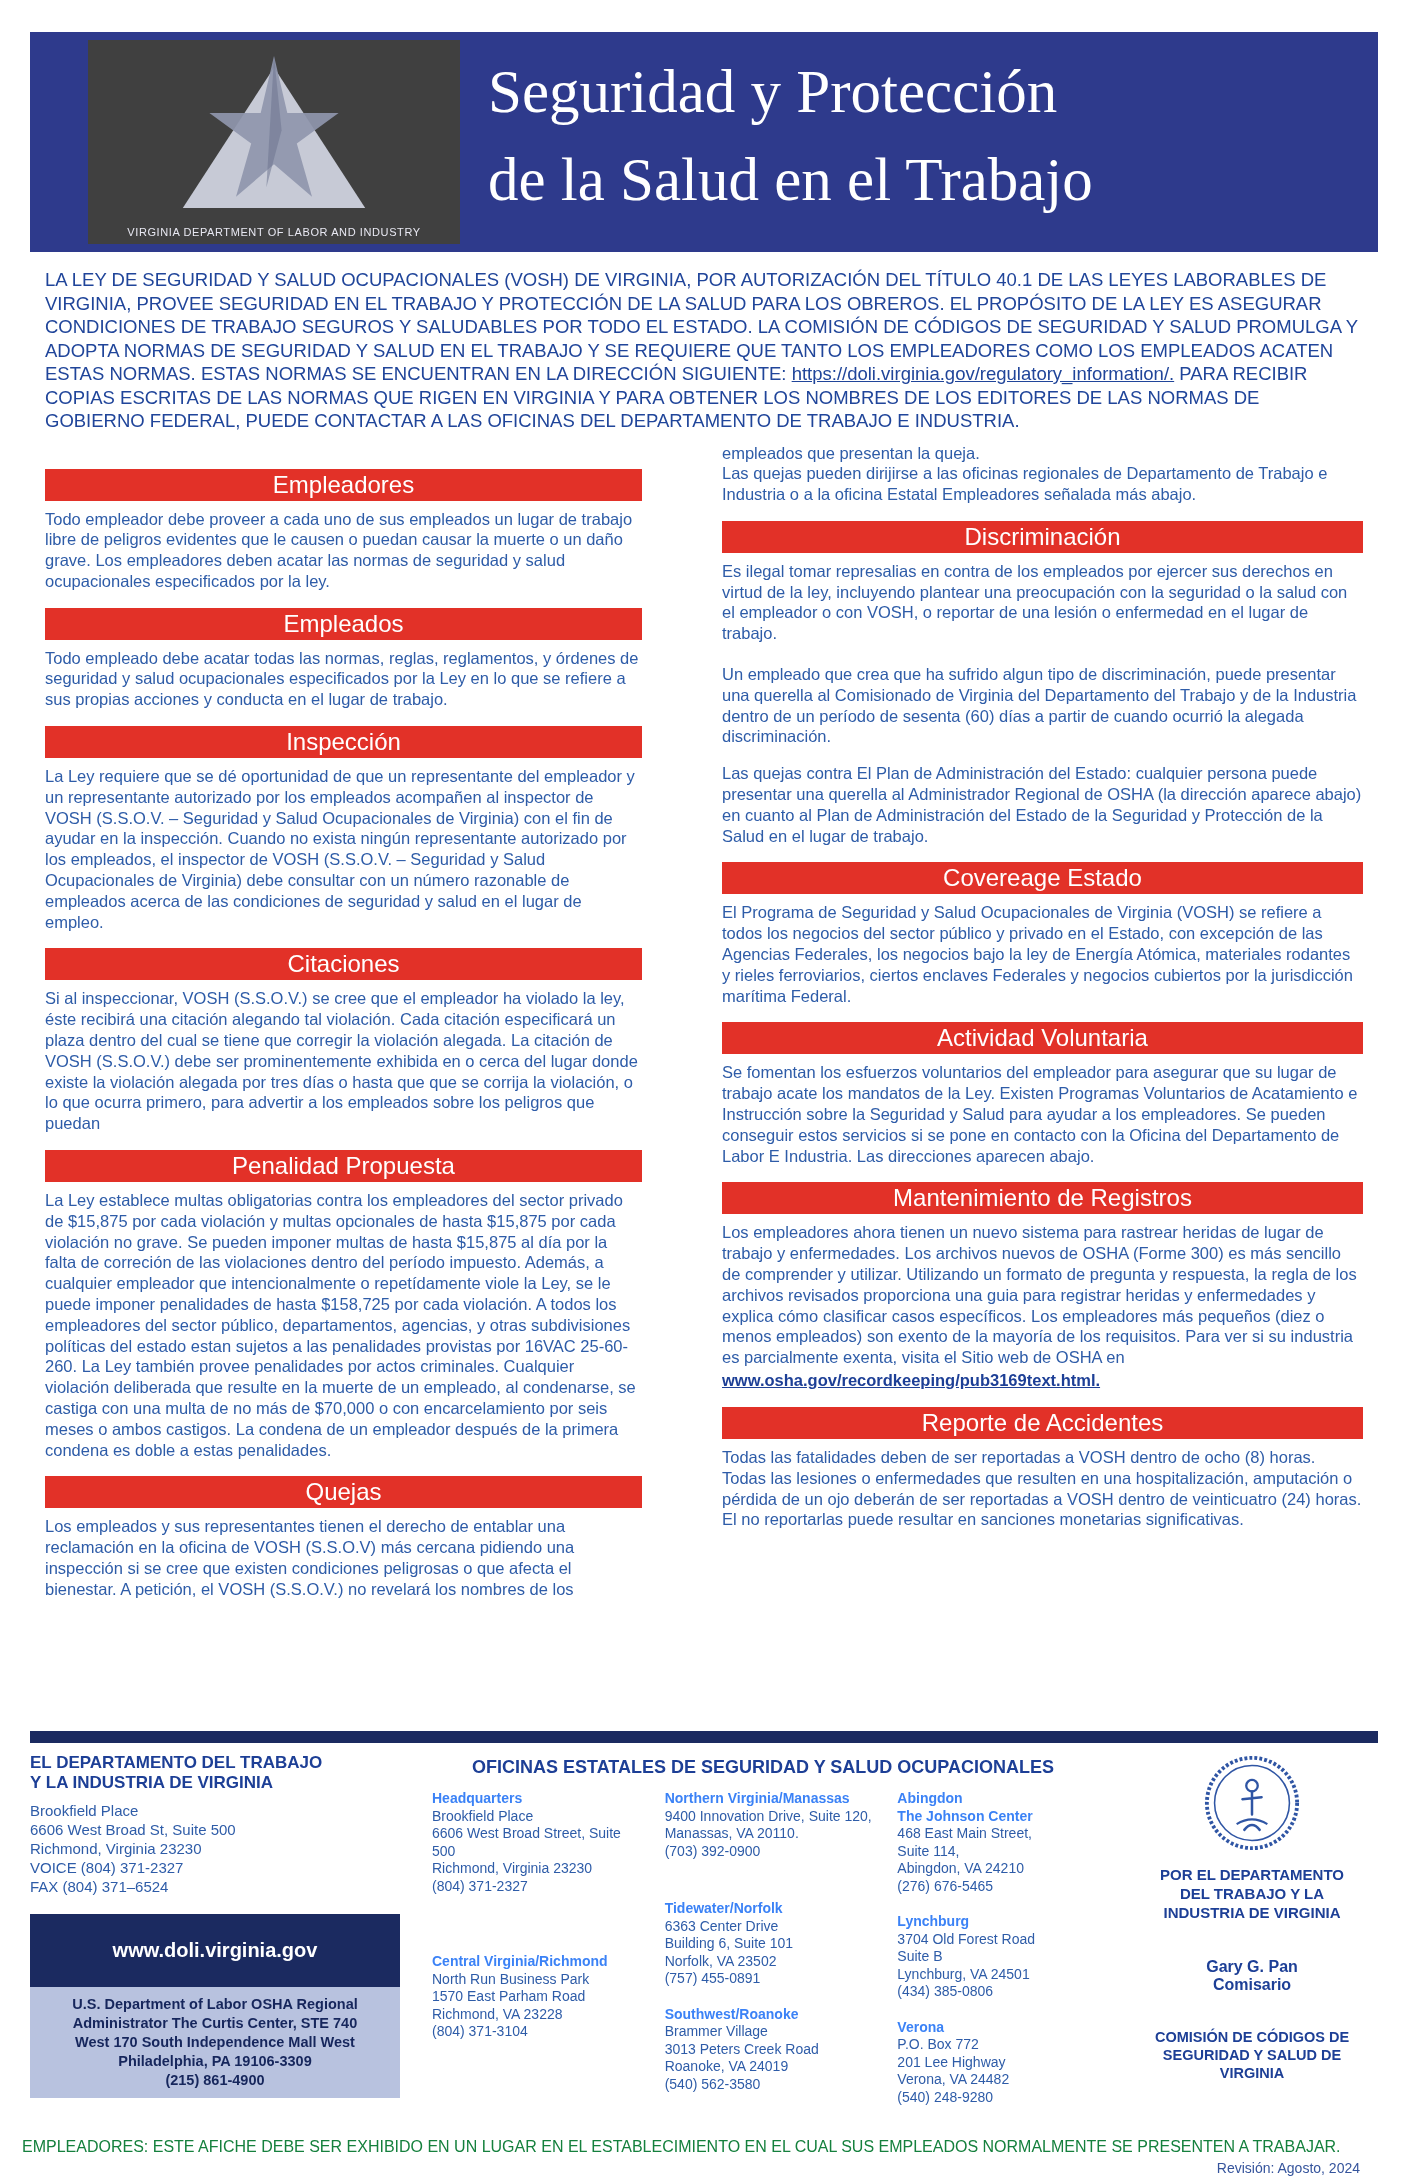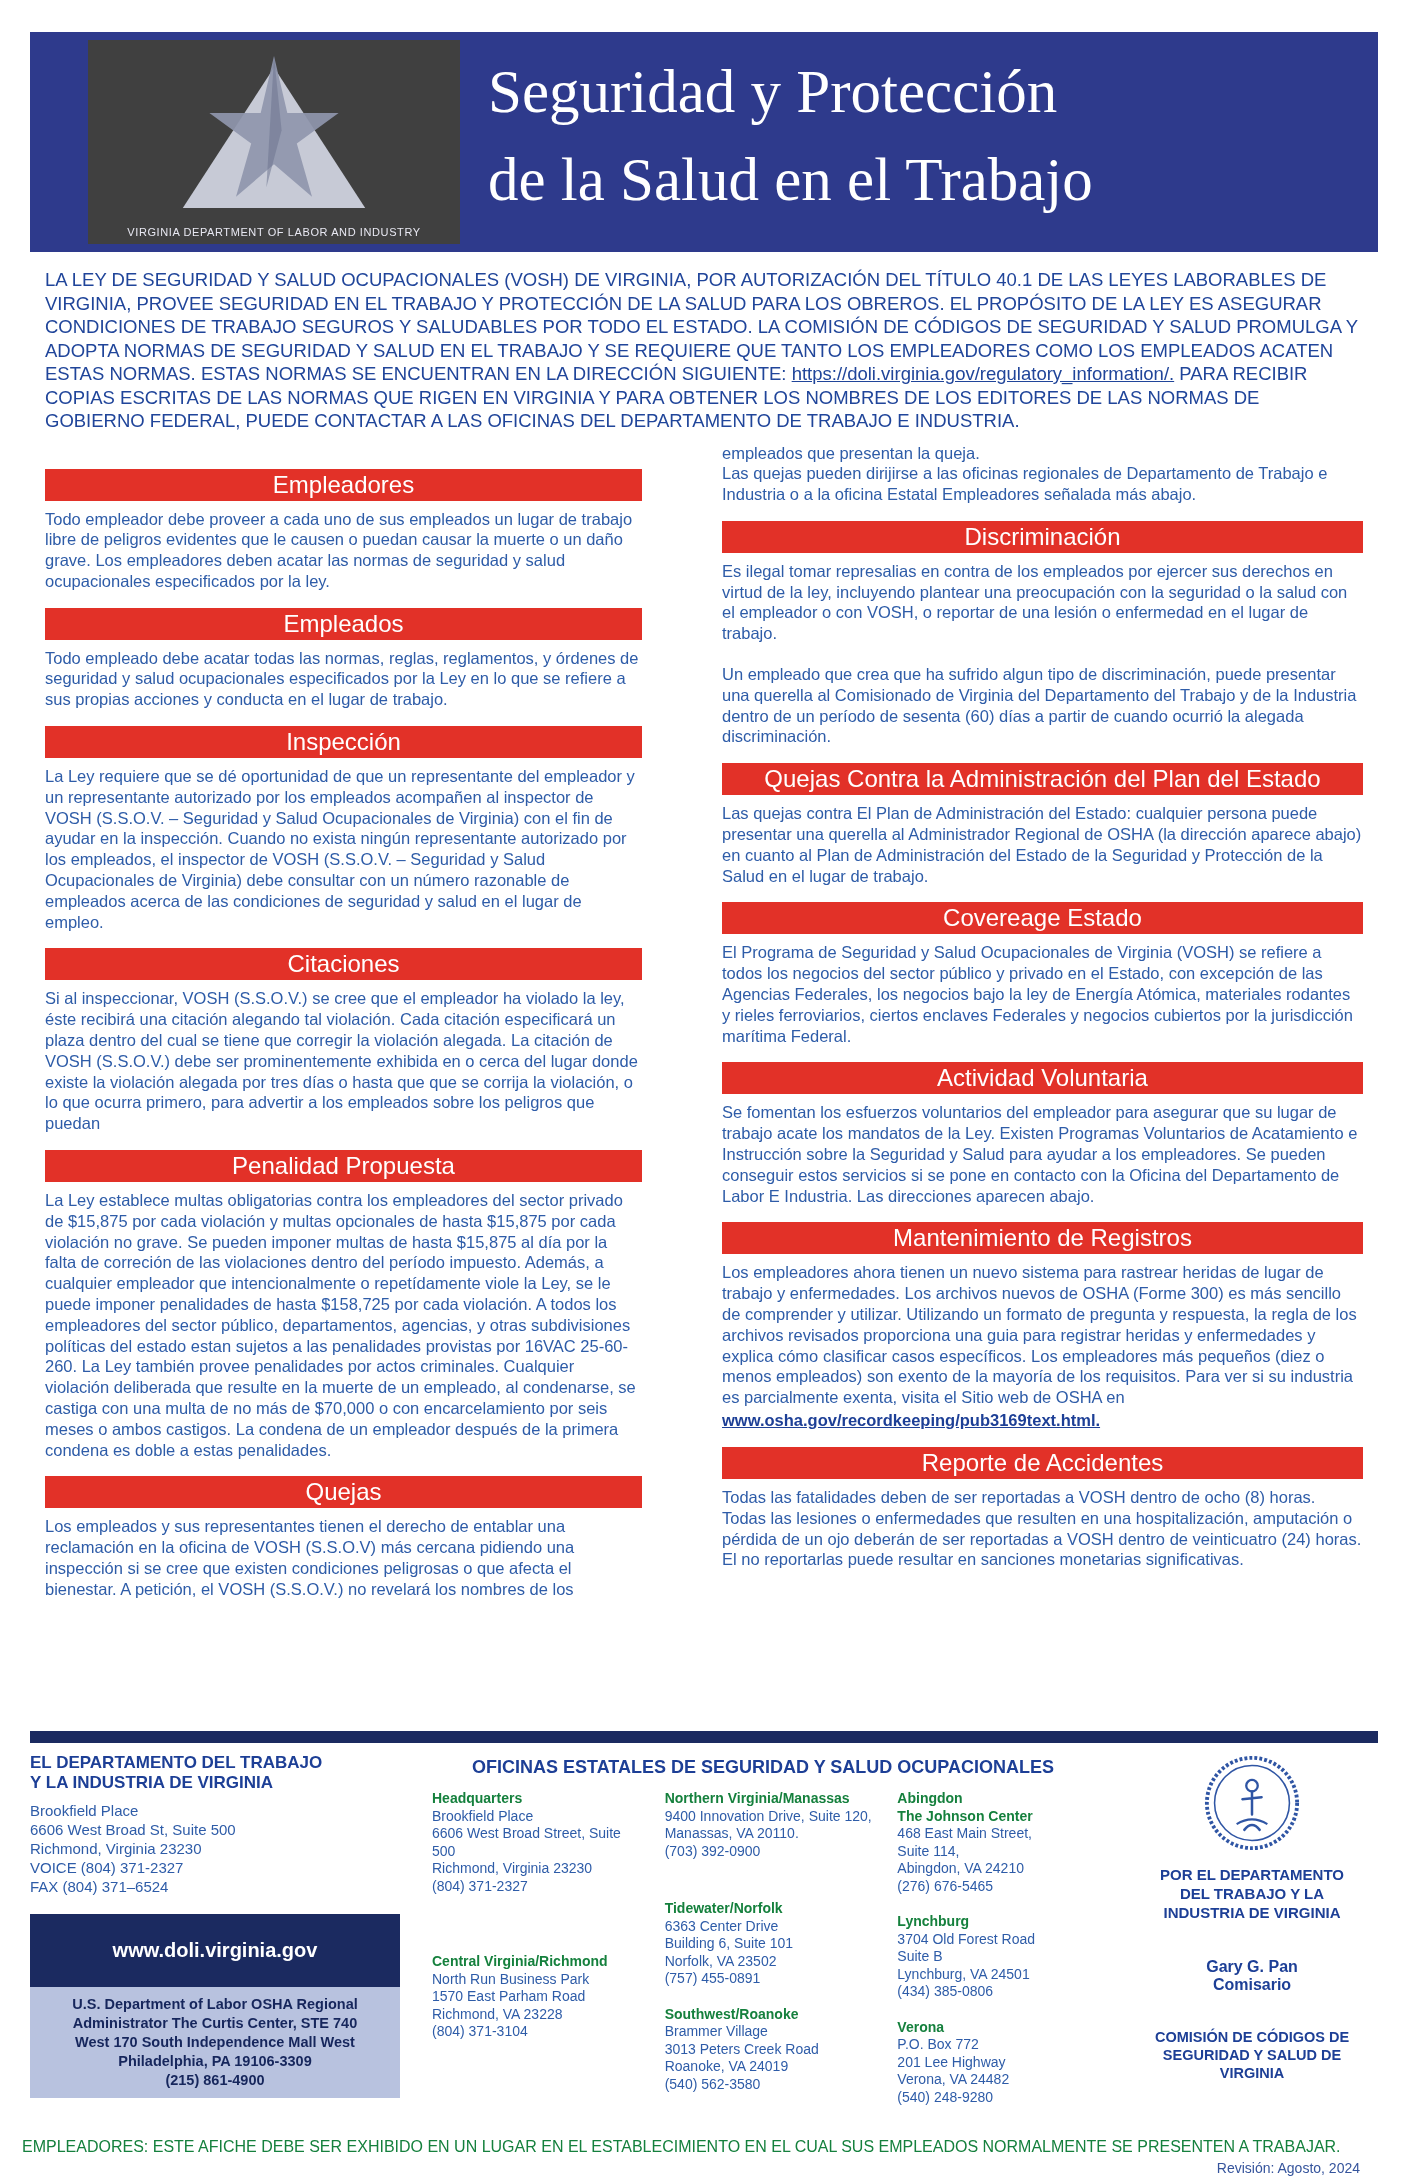--- a/index.html
+++ b/index.html
@@ -43,21 +43,21 @@
   .doli-box{background:#1b2a60;color:#ffffff;font-weight:bold;font-size:20px;text-align:center;
             padding:25px 0;margin-top:18px;cursor:pointer;}
   .osha-box{background:#b8c2df;color:#16265c;font-weight:bold;font-size:14.5px;line-height:19px;
             text-align:center;padding:8px 0;white-space:pre-line;}
   .f-mid{flex:1;min-width:0;}
   .f-mid-title{color:#1d3f96;font-weight:bold;font-size:18px;text-align:center;margin:4px 0 12px;}
   .offices{display:flex;gap:24px;padding-left:12px;}
   .office-col{flex:1;display:flex;flex-direction:column;}
   .office{margin-bottom:18px;}
   .office-col.c1 .office{margin-bottom:58px;}
-  .office-name{color:#15803d;font-weight:bold;font-size:14px;line-height:17.5px;}
+  .office-name{color:#3b82f6;font-weight:bold;font-size:14px;line-height:17.5px;}
   .office-lines{color:#2e5ca8;font-size:14px;line-height:17.5px;white-space:pre-line;}
   .f-right{width:252px;flex:none;text-align:center;color:#1d3f96;}
   .seal{margin-top:2px;}
   .f-by{font-weight:bold;font-size:15px;line-height:19px;margin-top:10px;white-space:pre-line;}
   .f-name{font-weight:bold;font-size:16px;margin-top:36px;}
   .f-title{font-weight:bold;font-size:16px;}
   .f-commission{font-weight:bold;font-size:14.5px;line-height:18px;margin-top:34px;white-space:pre-line;}
   .bottom-note{margin:14px 30px 0 22px;color:#15803d;font-size:16px;flex:none;}
   .revision{margin:4px 48px 0 0;text-align:right;color:#35549c;font-size:14px;flex:none;}
 </style>
@@ -118,21 +118,20 @@
       <p class="body-p cont-p">
         <span>empleados que presentan la queja.</span>
         <span>Las quejas pueden dirijirse a las oficinas regionales de Departamento de Trabajo e Industria o a la oficina Estatal Empleadores señalada más abajo.</span>
       </p>
       <div class="sec">
         <div class="sec-bar">Discriminación</div>
         <p class="body-p">Es ilegal tomar represalias en contra de los empleados por ejercer sus derechos en virtud de la ley, incluyendo plantear una preocupación con la seguridad o la salud con el empleador o con VOSH, o reportar de una lesión o enfermedad en el lugar de trabajo.</p>
         <p class="body-p">Un empleado que crea que ha sufrido algun tipo de discriminación, puede presentar una querella al Comisionado de Virginia del Departamento del Trabajo y de la Industria dentro de un período de sesenta (60) días a partir de cuando ocurrió la alegada discriminación.</p>
       </div>
       <div class="sec">
-        <div class="sec-bar">Quejas Contra la Administración del Plan del Estado</div>
         <p class="body-p">Las quejas contra El Plan de Administración del Estado: cualquier persona puede presentar una querella al Administrador Regional de OSHA (la dirección aparece abajo) en cuanto al Plan de Administración del Estado de la Seguridad y Protección de la Salud en el lugar de trabajo.</p>
       </div>
       <div class="sec">
         <div class="sec-bar">Covereage Estado</div>
         <p class="body-p">El Programa de Seguridad y Salud Ocupacionales de Virginia (VOSH) se refiere a todos los negocios del sector público y privado en el Estado, con excepción de las Agencias Federales, los negocios bajo la ley de Energía Atómica, materiales rodantes y rieles ferroviarios, ciertos enclaves Federales y negocios cubiertos por la jurisdicción marítima Federal.</p>
       </div>
       <div class="sec">
         <div class="sec-bar">Actividad Voluntaria</div>
         <p class="body-p">Se fomentan los esfuerzos voluntarios del empleador para asegurar que su lugar de trabajo acate los mandatos de la Ley. Existen Programas Voluntarios de Acatamiento e Instrucción sobre la Seguridad y Salud para ayudar a los empleadores. Se pueden conseguir estos servicios si se pone en contacto con la Oficina del Departamento de Labor E Industria. Las direcciones aparecen abajo.</p>
       </div>

